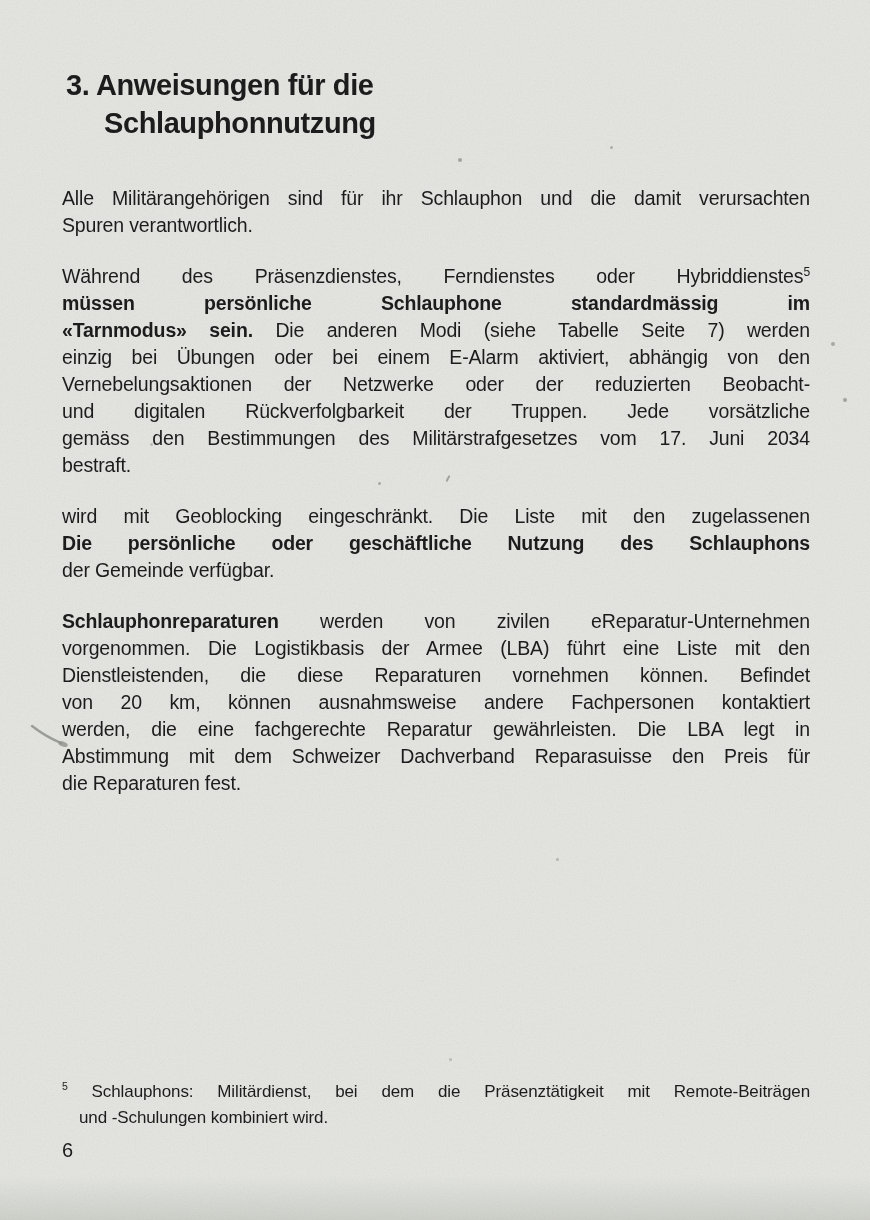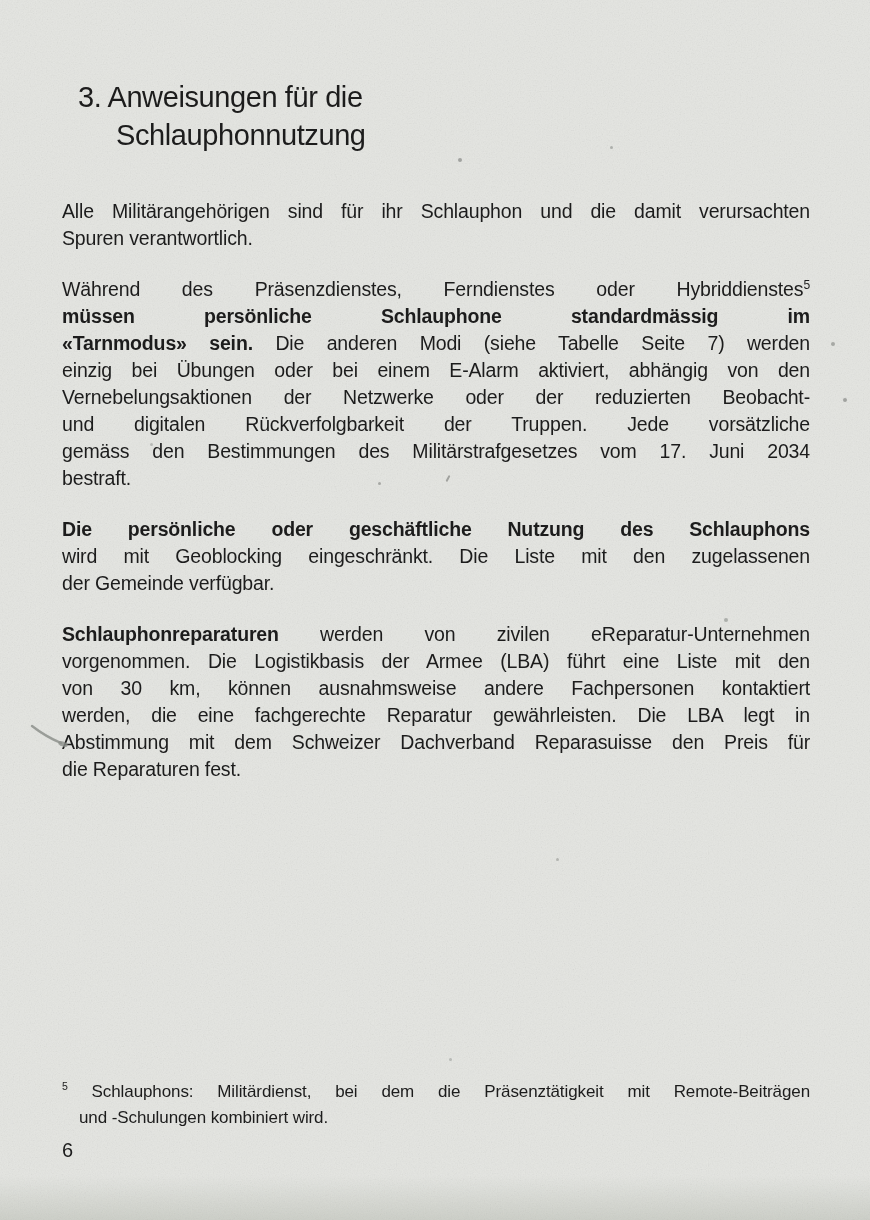--- a/index.html
+++ b/index.html
@@ -13,30 +13,30 @@
     background:var(--paper);
     overflow:hidden;
     font-family:"Liberation Sans","DejaVu Sans",sans-serif;
     color:var(--ink);
   }
   svg.noise{
     position:absolute;left:0;top:0;width:870px;height:1220px;
     pointer-events:none;
   }
   h1.heading{
-    position:absolute;left:62px;top:62px;margin:16px;
-    font-size:29px;line-height:38px;font-weight:normal;
+    position:absolute;left:62px;top:62px;margin:4px;
+    font-size:29px;line-height:38px;font-weight:bold;
     letter-spacing:-0.4px;color:var(--ink);
   }
   h1 .h-indent{padding-left:38px;}
   .body-text{
     position:absolute;left:62px;top:184px;width:748px;
     font-size:19.5px;line-height:27px;letter-spacing:-0.15px;
   }
-  .para{margin:14px 0 24px 0;}
+  .para{margin:1px 0 24px 0;}
   .line{text-align:justify;text-align-last:justify;}
   .line.last{text-align-last:left;}
   .b{font-weight:bold;}
   sup{font-size:62%;vertical-align:super;line-height:0;}
   .footnote{
     position:absolute;left:62px;top:1079px;width:748px;
     font-size:17px;line-height:26px;letter-spacing:-0.1px;
   }
   .footnote .line.last{padding-left:17px;}
   .pagenum{
@@ -82,28 +82,29 @@
         <div class="line"><span>Während des Präsenzdienstes, Ferndienstes oder Hybriddienstes</span><sup>5</sup></div>
         <div class="line"><span class="b">müssen persönliche Schlauphone standardmässig im</span></div>
         <div class="line"><span class="b">«Tarnmodus» sein.</span><span> Die anderen Modi (siehe Tabelle Seite 7) werden</span></div>
         <div class="line"><span>einzig bei Übungen oder bei einem E-Alarm aktiviert, abhängig von den</span></div>
         <div class="line"><span>Vernebelungsaktionen der Netzwerke oder der reduzierten Beobacht-</span></div>
         <div class="line"><span>und digitalen Rückverfolgbarkeit der Truppen. Jede vorsätzliche</span></div>
         <div class="line"><span>gemäss den Bestimmungen des Militärstrafgesetzes vom 17. Juni 2034</span></div>
         <div class="line last"><span>bestraft.</span></div>
       </div>
       <div class="para">
+        <div class="line"><span>wird mit Geoblocking eingeschränkt. Die Liste mit den zugelassenen</span></div>
         <div class="line"><span class="b">Die persönliche oder geschäftliche Nutzung des Schlauphons</span></div>
-        <div class="line"><span>wird mit Geoblocking eingeschränkt. Die Liste mit den zugelassenen</span></div>
         <div class="line last"><span>der Gemeinde verfügbar.</span></div>
       </div>
       <div class="para">
         <div class="line"><span class="b">Schlauphonreparaturen</span><span> werden von zivilen eReparatur-Unternehmen</span></div>
         <div class="line"><span>vorgenommen. Die Logistikbasis der Armee (LBA) führt eine Liste mit den</span></div>
-        <div class="line"><span>von 30 km, können ausnahmsweise andere Fachpersonen kontaktiert</span></div>
+        <div class="line"><span>Dienstleistenden, die diese Reparaturen vornehmen können. Befindet</span></div>
+        <div class="line"><span>von 20 km, können ausnahmsweise andere Fachpersonen kontaktiert</span></div>
         <div class="line"><span>werden, die eine fachgerechte Reparatur gewährleisten. Die LBA legt in</span></div>
         <div class="line"><span>Abstimmung mit dem Schweizer Dachverband Reparasuisse den Preis für</span></div>
         <div class="line last"><span>die Reparaturen fest.</span></div>
       </div>
     </div>
 
   <div class="footnote" id="footnote">
       <div class="line"><sup>5</sup><span> Schlauphons: Militärdienst, bei dem die Präsenztätigkeit mit Remote-Beiträgen</span></div>
       <div class="line last"><span>und -Schulungen kombiniert wird.</span></div>
     </div>

